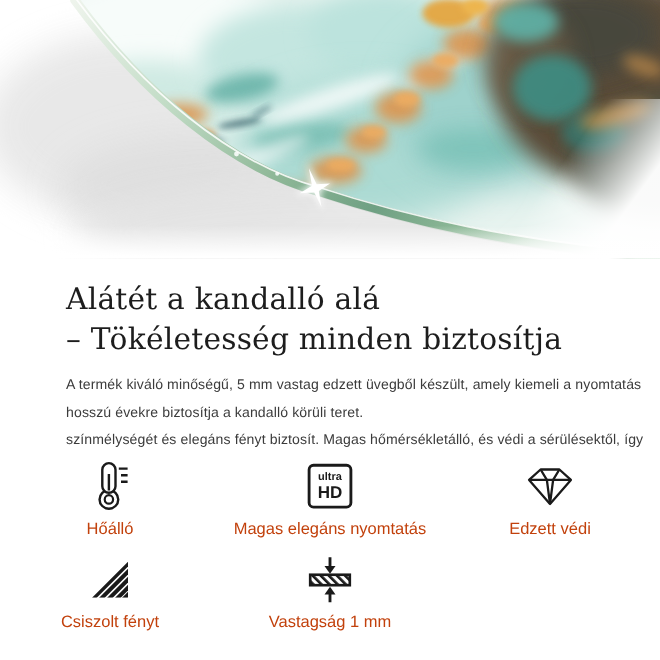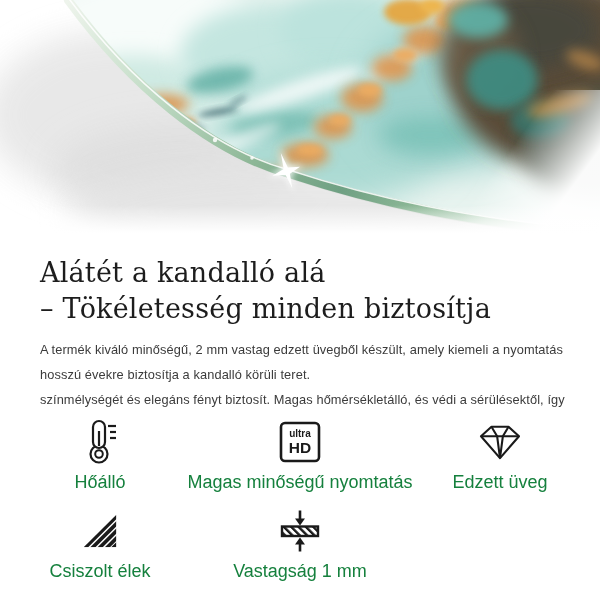--- a/index.html
+++ b/index.html
@@ -2,35 +2,35 @@
 <html><head>
 <meta charset="utf-8">
 <style>
   html,body{margin:0;padding:0;}
   body{
     width:600px;height:600px;overflow:hidden;background:#ffffff;
     font-family:"Liberation Sans","DejaVu Sans",sans-serif;
     -webkit-font-smoothing:antialiased;
   }
   .hero{display:block;width:600px;height:235px;}
-  .content{padding:0 40px;margin-top:20px;}
+  .content{padding:0 60px;margin-top:20px;}
   .title{
     margin:6px 0 0;
     font-family:"DejaVu Serif","Liberation Serif",serif;
     font-weight:400;font-size:27px;line-height:36px;color:#1d1d1d;letter-spacing:.2px;
   }
   .title span{display:block;}
   .desc{margin:10px 0 0;font-size:12.8px;line-height:25px;color:#3b3b3b;letter-spacing:.1px;}
   .desc span{display:block;white-space:nowrap;}
   .features{
     margin-top:8px;display:grid;grid-template-columns:repeat(3,200px);row-gap:16px;width:600px;
   }
   .feature{display:flex;flex-direction:column;align-items:center;}
   .icon-box{height:44px;display:flex;align-items:center;justify-content:center;}
-  .feature-label{margin-top:8px;font-size:18px;color:#15803d;white-space:nowrap;}
+  .feature-label{margin-top:8px;font-size:15px;color:#c2410c;white-space:nowrap;}
   .badge-top{font:bold 10px "Liberation Sans",sans-serif;}
   .badge-bottom{font:bold 15.5px "Liberation Sans",sans-serif;}
 </style>
 </head>
 <body>
 
 <svg class="hero" viewBox="0 0 600 235" width="600" height="235" xmlns="http://www.w3.org/2000/svg">
   <defs>
     <clipPath id="discClip">
       <path d="M68,-4 C130,85 210,152 290,174 C375,202 465,222 600,234 L600,-4 Z"></path>
@@ -152,21 +152,21 @@
   <rect x="350" y="90" width="250" height="145" fill="url(#gBR)"></rect>
   <rect x="0" y="205" width="600" height="30" fill="url(#gBottom)"></rect>
 </svg>
 
 <div class="content">
   <h1 class="title">
     <span>Alátét a kandalló alá</span>
     <span>– Tökéletesség minden biztosítja</span>
   </h1>
   <p class="desc">
-    <span>A termék kiváló minőségű, 2 mm vastag edzett üvegből készült, amely kiemeli a nyomtatás</span>
+    <span>A termék kiváló minőségű, 5 mm vastag edzett üvegből készült, amely kiemeli a nyomtatás</span>
     <span>hosszú évekre biztosítja a kandalló körüli teret.</span>
     <span>színmélységét és elegáns fényt biztosít. Magas hőmérsékletálló, és védi a sérülésektől, így</span>
   </p>
 </div>
 
 <div class="features">
 
   <div class="feature">
     <div class="icon-box">
       <svg width="40" height="46" viewBox="0 0 40 46">
@@ -185,56 +185,56 @@
   </div>
 
   <div class="feature">
     <div class="icon-box">
       <svg width="44" height="44" viewBox="0 0 44 44">
         <rect x="3" y="3" width="38" height="38" rx="4" fill="none" stroke="#1a1a1a" stroke-width="2.6"></rect>
         <text x="22" y="16.5" text-anchor="middle" fill="#1a1a1a" class="badge-top">ultra</text>
         <text x="22" y="33" text-anchor="middle" fill="#1a1a1a" class="badge-bottom">HD</text>
       </svg>
     </div>
-    <div class="feature-label">Magas minőségű nyomtatás</div>
+    <div class="feature-label">Magas elegáns nyomtatás</div>
   </div>
 
 
   <div class="feature">
     <div class="icon-box">
       <svg width="46" height="38" viewBox="0 0 48 40">
         <g fill="none" stroke="#1a1a1a" stroke-width="2.2" stroke-linejoin="round">
           <path d="M4,14 L15,4 L33,4 L44,14 L24,37 Z"></path>
           <path d="M4,14 L44,14"></path>
           <path d="M15,4 L21,14 M33,4 L27,14"></path>
           <path d="M21,14 L24,37 M27,14 L24,37"></path>
         </g>
       </svg>
     </div>
-    <div class="feature-label">Edzett üveg</div>
+    <div class="feature-label">Edzett védi</div>
   </div>
 
   <div class="feature">
     <div class="icon-box">
       <svg width="40" height="40" viewBox="0 0 44 44">
         <defs>
           <clipPath id="triClip">
               <path d="M4,40 L40,4 L40,40 Z"></path>
             </clipPath>
         </defs>
         <g clip-path="url(#triClip)" stroke="#1a1a1a" stroke-width="4">
           <line x1="2" y1="44" x2="44" y2="2"></line>
           <line x1="10" y1="44" x2="44" y2="10"></line>
           <line x1="18" y1="44" x2="44" y2="18"></line>
           <line x1="26" y1="44" x2="44" y2="26"></line>
           <line x1="33" y1="44" x2="44" y2="33"></line>
         </g>
       </svg>
     </div>
-    <div class="feature-label">Csiszolt élek</div>
+    <div class="feature-label">Csiszolt fényt</div>
   </div>
 
   <div class="feature">
     <div class="icon-box">
       <svg width="44" height="46" viewBox="0 0 44 46">
         <defs>
           <pattern id="hatchP" width="5.2" height="5.2" patternUnits="userSpaceOnUse" patternTransform="rotate(-45)">
             <rect width="5.2" height="5.2" fill="#ffffff"></rect>
             <rect width="2.4" height="5.2" fill="#1a1a1a"></rect>
           </pattern>

